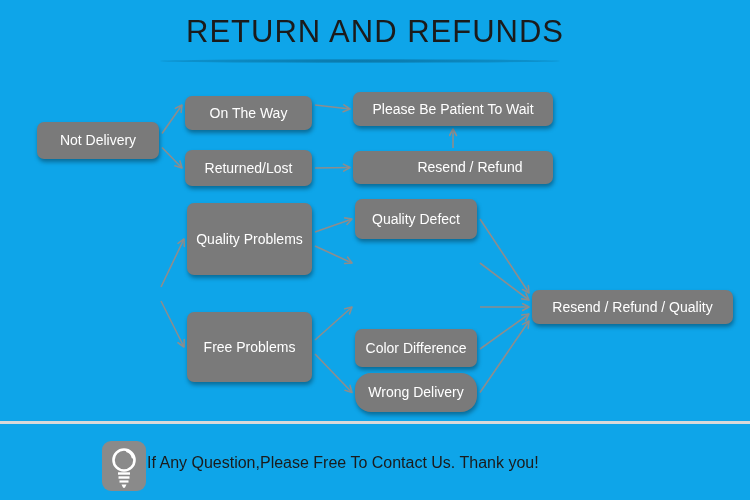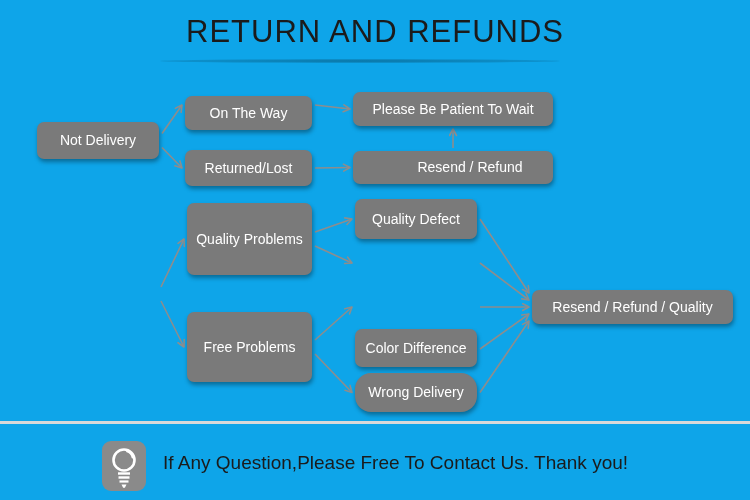--- a/index.html
+++ b/index.html
@@ -45,21 +45,21 @@
     background:var(--divider);
   }
   .footer{
     position:absolute;left:102px;top:441px;height:50px;display:flex;align-items:center;
   }
   .bulb-badge{
     width:44px;height:50px;border-radius:9px;background:var(--icon-bg);
     display:flex;align-items:center;justify-content:center;flex:0 0 auto;
   }
   .footer-text{
-    margin-left:17px;font-size:19px;color:var(--footer-text);white-space:nowrap;
+    margin-left:1px;font-size:16px;color:var(--footer-text);white-space:nowrap;
     position:relative;top:-3px;
   }
 </style>
 </head>
 <body>
 
 <div class="stage">
 
   <h1 class="page-title">RETURN AND REFUNDS</h1>
   <div class="title-underline"></div>

